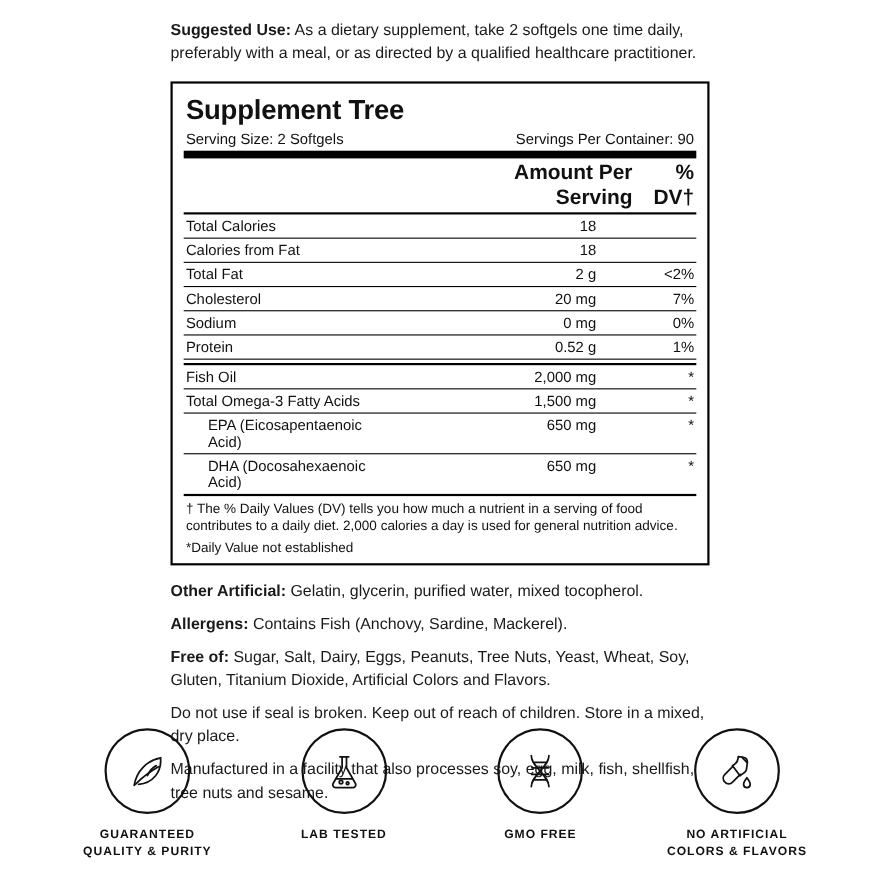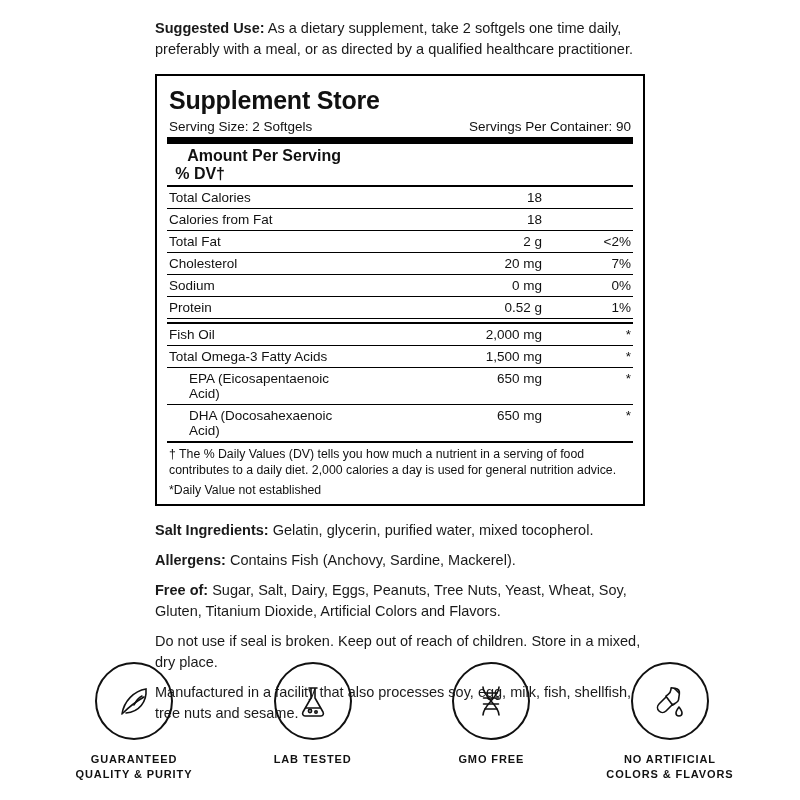--- a/index.html
+++ b/index.html
@@ -43,26 +43,25 @@
     display: flex;
     justify-content: space-between;
     font-size: 13.5px;
     padding: 0 2px 3px 2px;
   }
   .rule-med  { border-bottom: 2px solid #000; }
   .rule-thick{ border-bottom: 7px solid #000; }
 
   .hdr-row {
     display: flex;
-    font-size: 16px;
+    font-size: 19px;
     font-weight: bold;
     padding: 3px 2px 2px 2px;
     justify-content: flex-end;
     gap: 0;
-    flex-direction: column;
   }
   .col-amt  { width: 172px; text-align: right; }
   .col-dv   { width: 56px;  text-align: right; }
   .col-name { flex: 1; text-align: left; }
 
   .nutri-row {
     display: flex;
     font-size: 13.5px;
     padding: 3px 2px 3px 2px;
     border-bottom: 1px solid #000;
@@ -115,21 +114,21 @@
 </head>
 <body>
 
 <div class="page">
 
   <div class="suggested-use">
     <b>Suggested Use:</b><span> As a dietary supplement, take 2 softgels one time daily, preferably with a meal, or as directed by a qualified healthcare practitioner.</span>
   </div>
 
   <div class="facts">
-    <div class="facts-title">Supplement Store</div>
+    <div class="facts-title">Supplement Tree</div>
     <div class="serving-row">
       <span>Serving Size: 2 Softgels</span>
       <span>Servings Per Container: 90</span>
     </div>
     <div class="rule-thick"></div>
 
     <div class="hdr-row">
       <span class="col-name"></span>
       <span class="col-amt">Amount Per Serving</span>
       <span class="col-dv">% DV†</span>
@@ -185,21 +184,21 @@
       <span class="col-name">DHA (Docosahexaenoic Acid)</span>
       <span class="col-amt">650 mg</span>
       <span class="col-dv">*</span>
     </div>
 
     <div class="footnote">† The % Daily Values (DV) tells you how much a nutrient in a serving of food contributes to a daily diet. 2,000 calories a day is used for general nutrition advice.</div>
     <div class="footnote star-line">*Daily Value not established</div>
   </div>
 
   <div class="info">
-    <b>Salt Ingredients:</b><span> Gelatin, glycerin, purified water, mixed tocopherol.</span>
+    <b>Other Artificial:</b><span> Gelatin, glycerin, purified water, mixed tocopherol.</span>
   </div>
   <div class="info">
     <b>Allergens:</b><span> Contains Fish (Anchovy, Sardine, Mackerel).</span>
   </div>
   <div class="info">
     <b>Free of:</b><span> Sugar, Salt, Dairy, Eggs, Peanuts, Tree Nuts, Yeast, Wheat, Soy, Gluten, Titanium Dioxide, Artificial Colors and Flavors.</span>
   </div>
   <div class="info">Do not use if seal is broken. Keep out of reach of children. Store in a mixed, dry place.</div>
   <div class="info">Manufactured in a facility that also processes soy, egg, milk, fish, shellfish, tree nuts and sesame.</div>
 

